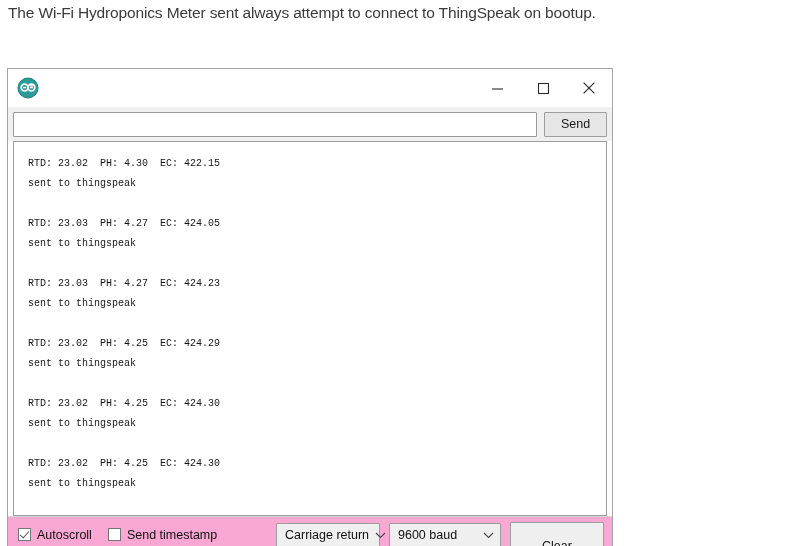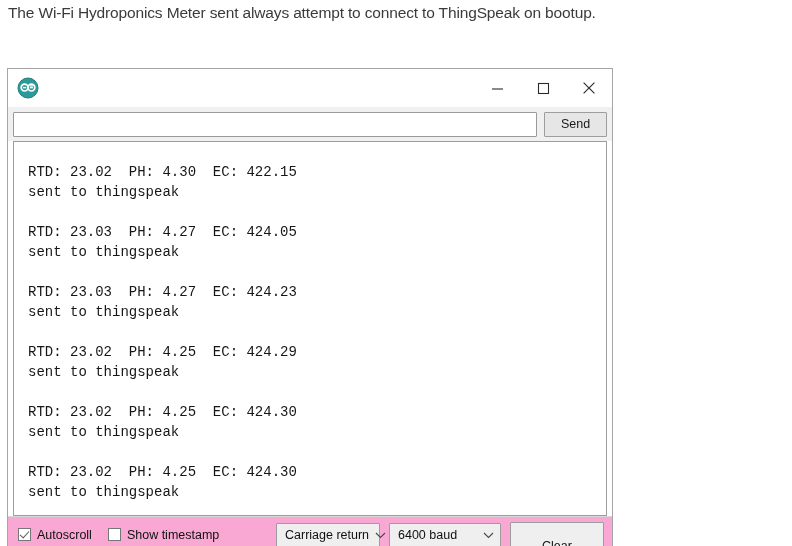--- a/index.html
+++ b/index.html
@@ -116,23 +116,23 @@
   .console-wrap {
     flex: 1 1 auto;
     margin: 0 5px;
     border: 1px solid #9d9d9d;
     background: #ffffff;
     box-sizing: border-box;
     overflow: hidden;
     position: relative;
   }
   .console {
-    padding: 20px 0 0 14px;
+    padding: 12px 0 0 14px;
     font-family: "Liberation Mono", "DejaVu Sans Mono", monospace;
-    font-size: 14px;
+    font-size: 10px;
     line-height: 20px;
     color: #161616;
     white-space: pre;
   }
   .console .blk { margin-bottom: 20px; }
   .console .blk:last-child { margin-bottom: 0; }
 
   
   .bottombar {
     flex: none;
@@ -263,36 +263,36 @@
     <div class="console" id="console-body"><div class="blk"><div>RTD: 23.02  PH: 4.30  EC: 422.15</div><div>sent to thingspeak</div></div><div class="blk"><div>RTD: 23.03  PH: 4.27  EC: 424.05</div><div>sent to thingspeak</div></div><div class="blk"><div>RTD: 23.03  PH: 4.27  EC: 424.23</div><div>sent to thingspeak</div></div><div class="blk"><div>RTD: 23.02  PH: 4.25  EC: 424.29</div><div>sent to thingspeak</div></div><div class="blk"><div>RTD: 23.02  PH: 4.25  EC: 424.30</div><div>sent to thingspeak</div></div><div class="blk"><div>RTD: 23.02  PH: 4.25  EC: 424.30</div><div>sent to thingspeak</div></div></div>
   </div>
 
   <div class="bottombar">
     <span class="chk-group">
       <span class="chk checked" id="chk-autoscroll"></span>
       <span class="chk-label">Autoscroll</span>
     </span>
     <span class="chk-group">
       <span class="chk" id="chk-timestamp"></span>
-      <span class="chk-label">Show timestamp</span>
+      <span class="chk-label">Send timestamp</span>
     </span>
 
     <span class="spacer-flex"></span>
 
     <span class="dropdown dd-carriage">
       <span>Carriage return</span>
       <span class="chev">
         <svg width="11" height="8" viewBox="0 0 11 8">
             <polyline points="1,2 5.5,6.4 10,2" fill="none" stroke="#4a4a4a" stroke-width="1.15"></polyline>
           </svg>
       </span>
     </span>
 
     <span class="dropdown dd-baud">
-      <span>6400 baud</span>
+      <span>9600 baud</span>
       <span class="chev">
         <svg width="11" height="8" viewBox="0 0 11 8">
             <polyline points="1,2 5.5,6.4 10,2" fill="none" stroke="#4a4a4a" stroke-width="1.15"></polyline>
           </svg>
       </span>
     </span>
 
     <button class="clear-btn">Clear output</button>
   </div>
 

